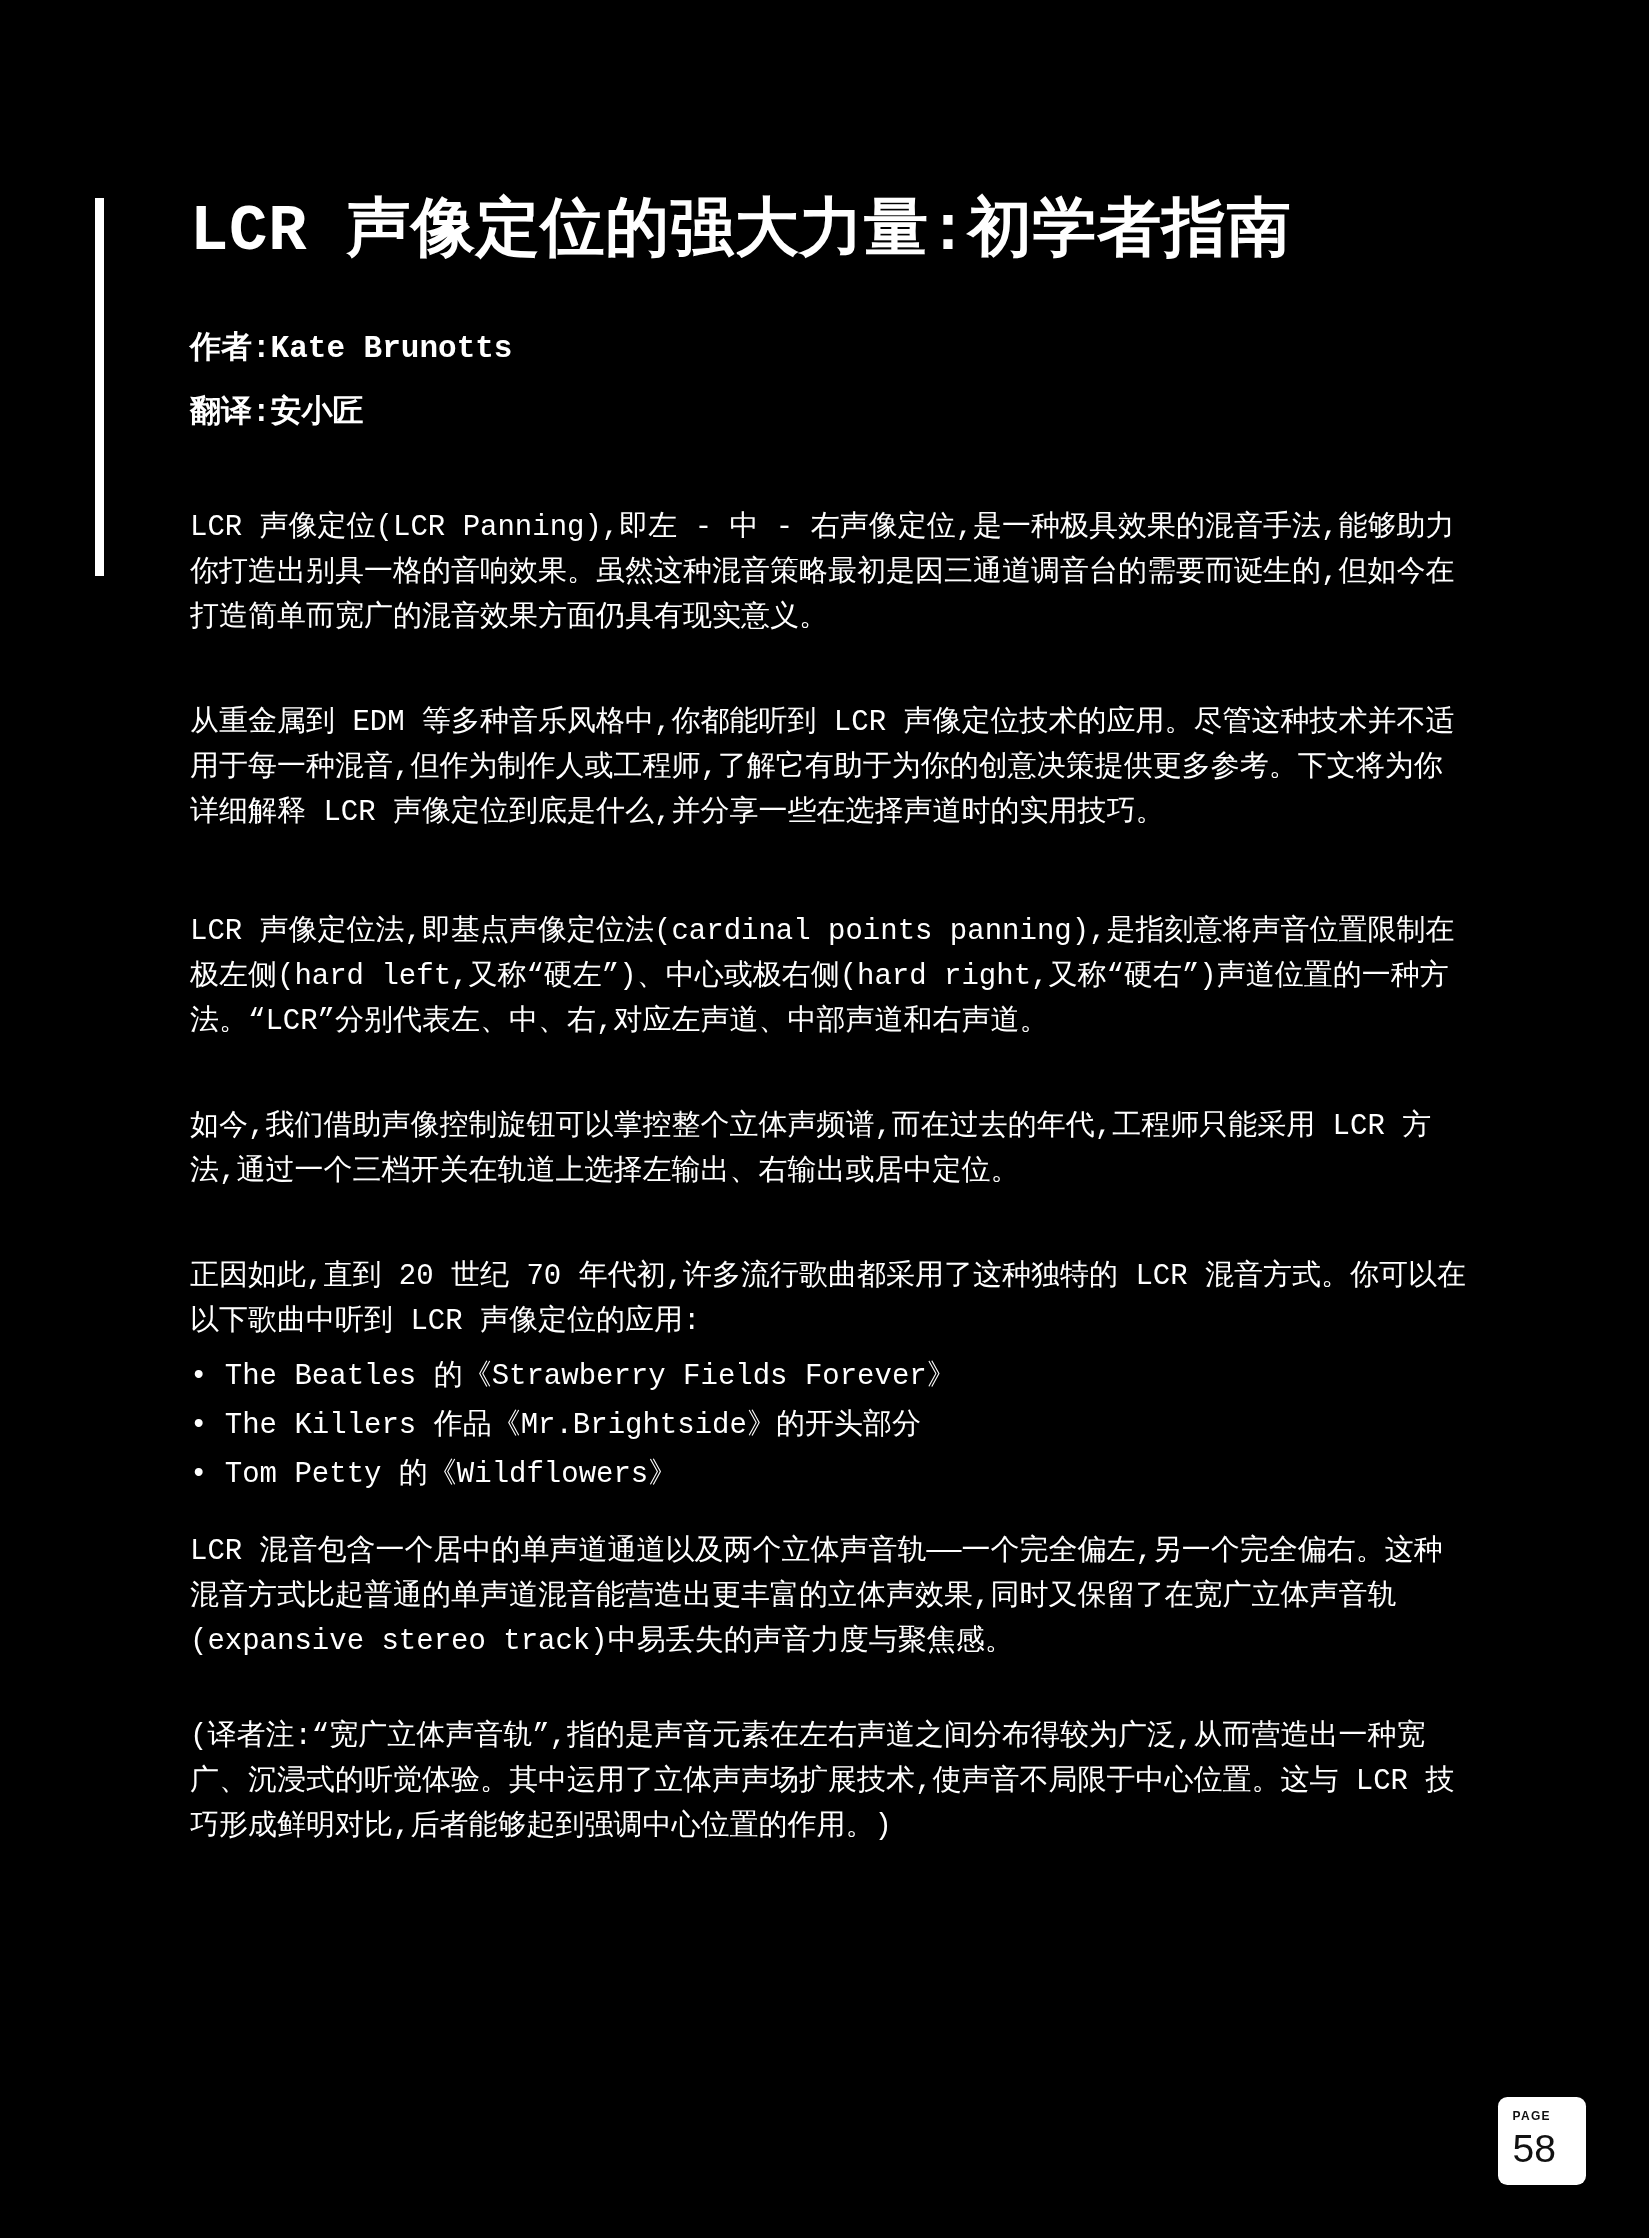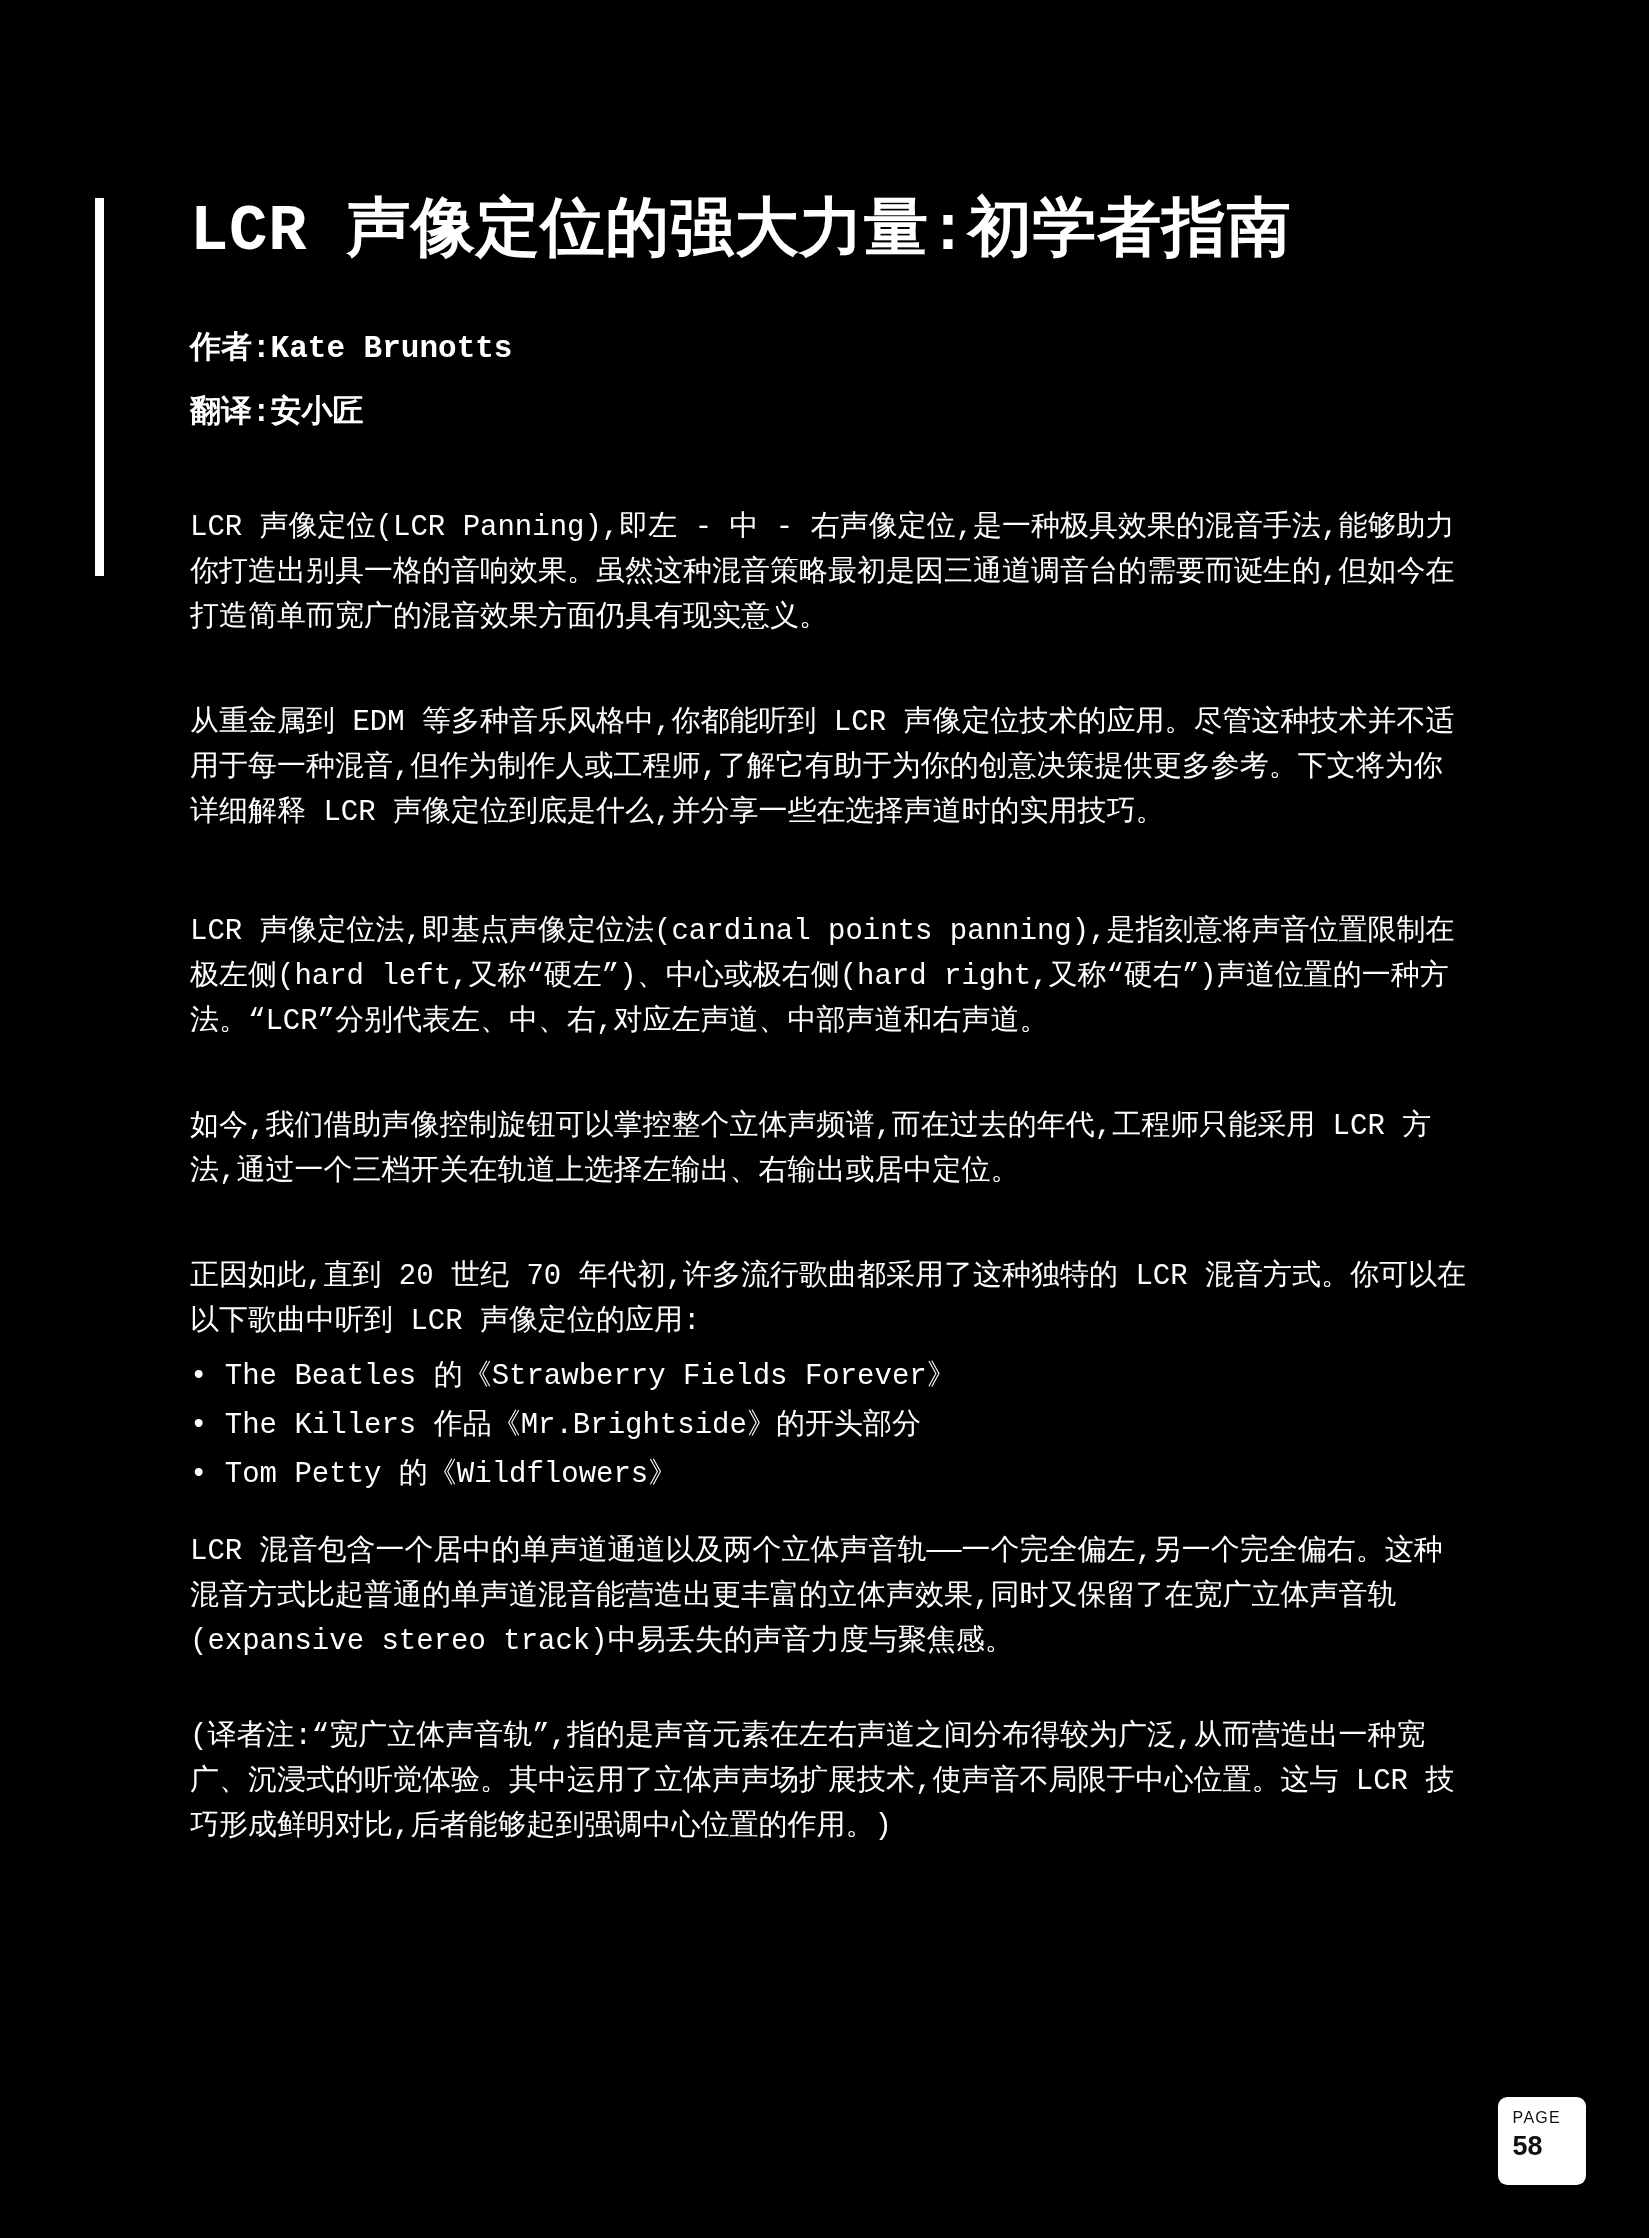--- a/index.html
+++ b/index.html
@@ -72,28 +72,28 @@
     top: 2097px;
     width: 88px;
     height: 88px;
     background: #ffffff;
     color: #111111;
     border-radius: 9.3px;
     box-sizing: border-box;
     padding: 13.3px 0 0 14.6px;
   }
   .badge-label {
-    font-size: 16px;
-    font-weight: 400;
+    font-size: 12px;
+    font-weight: 700;
     letter-spacing: 1.3px;
     line-height: 1;
   }
   .badge-number {
-    font-size: 27px;
-    font-weight: 700;
+    font-size: 39px;
+    font-weight: 400;
     margin-top: 6.7px;
     line-height: 1;
   }
 </style>
 </head>
 <body>
 
 <div class="page">
 
   <div class="accent-bar"></div>

